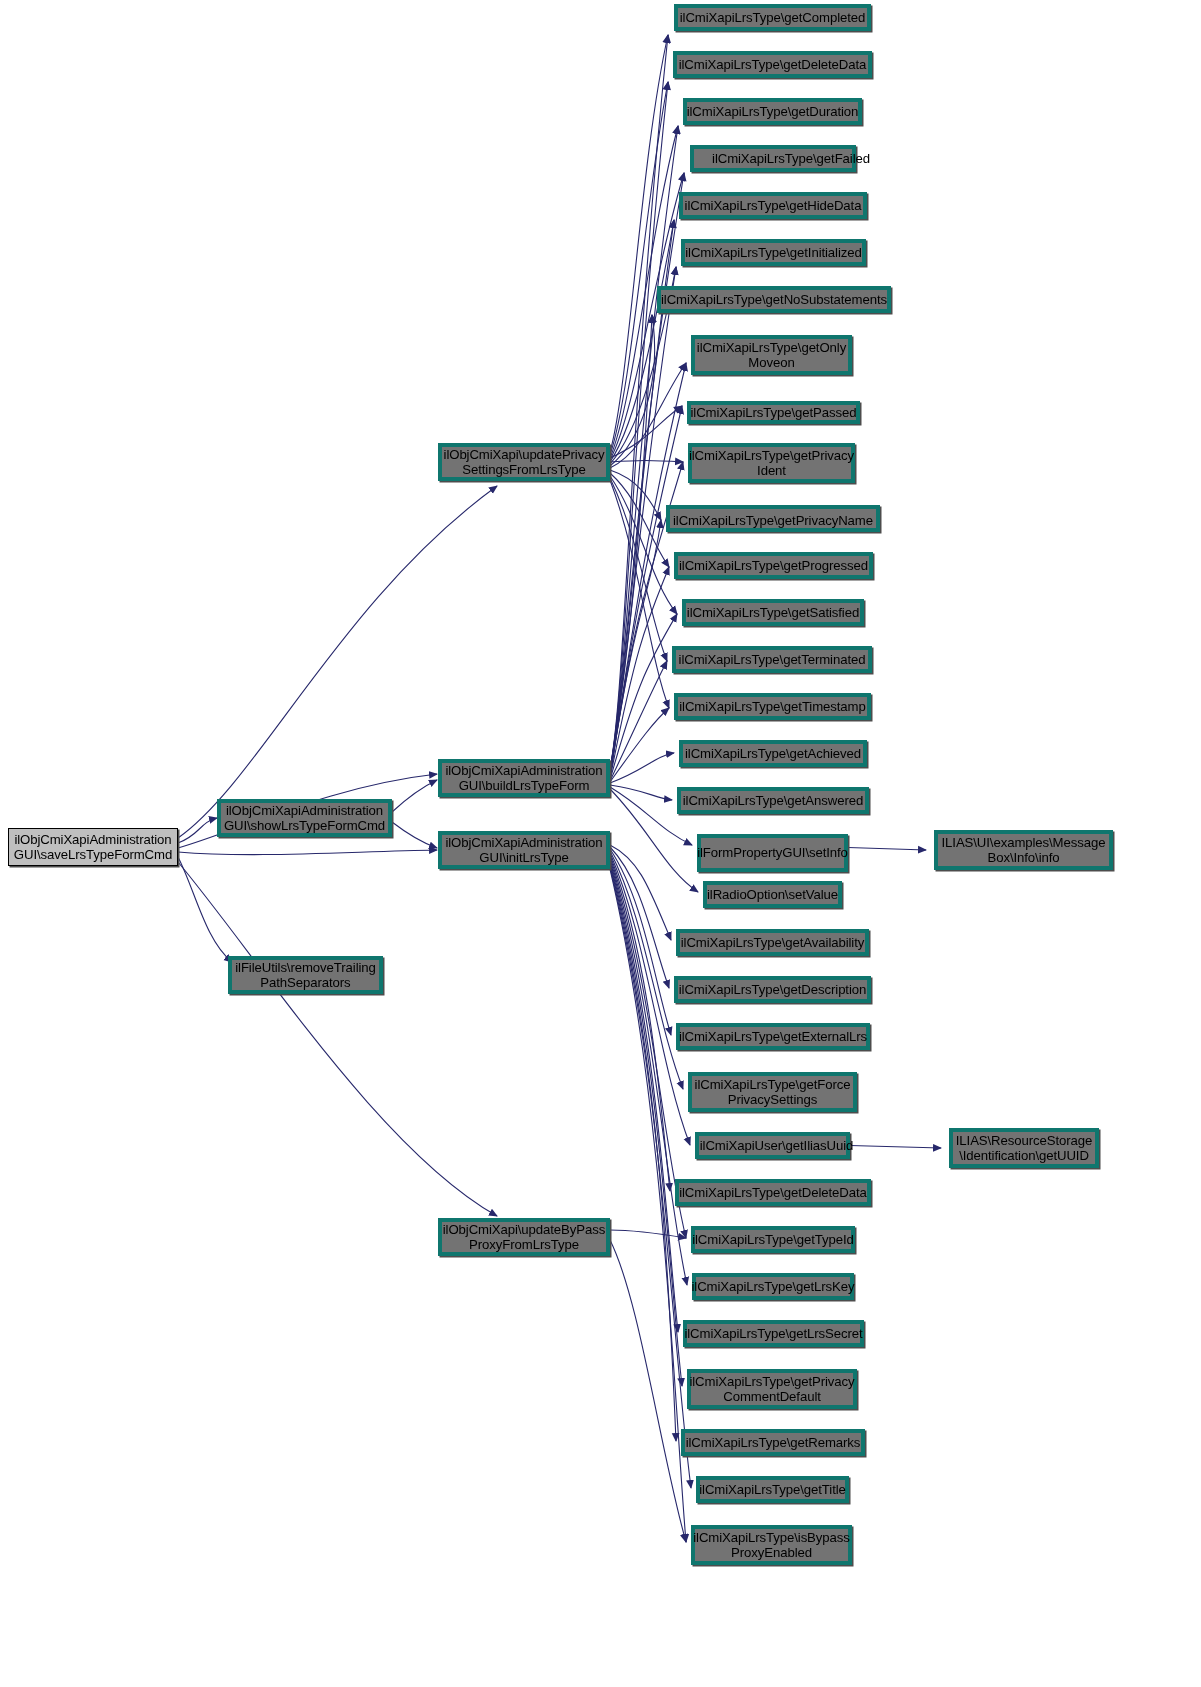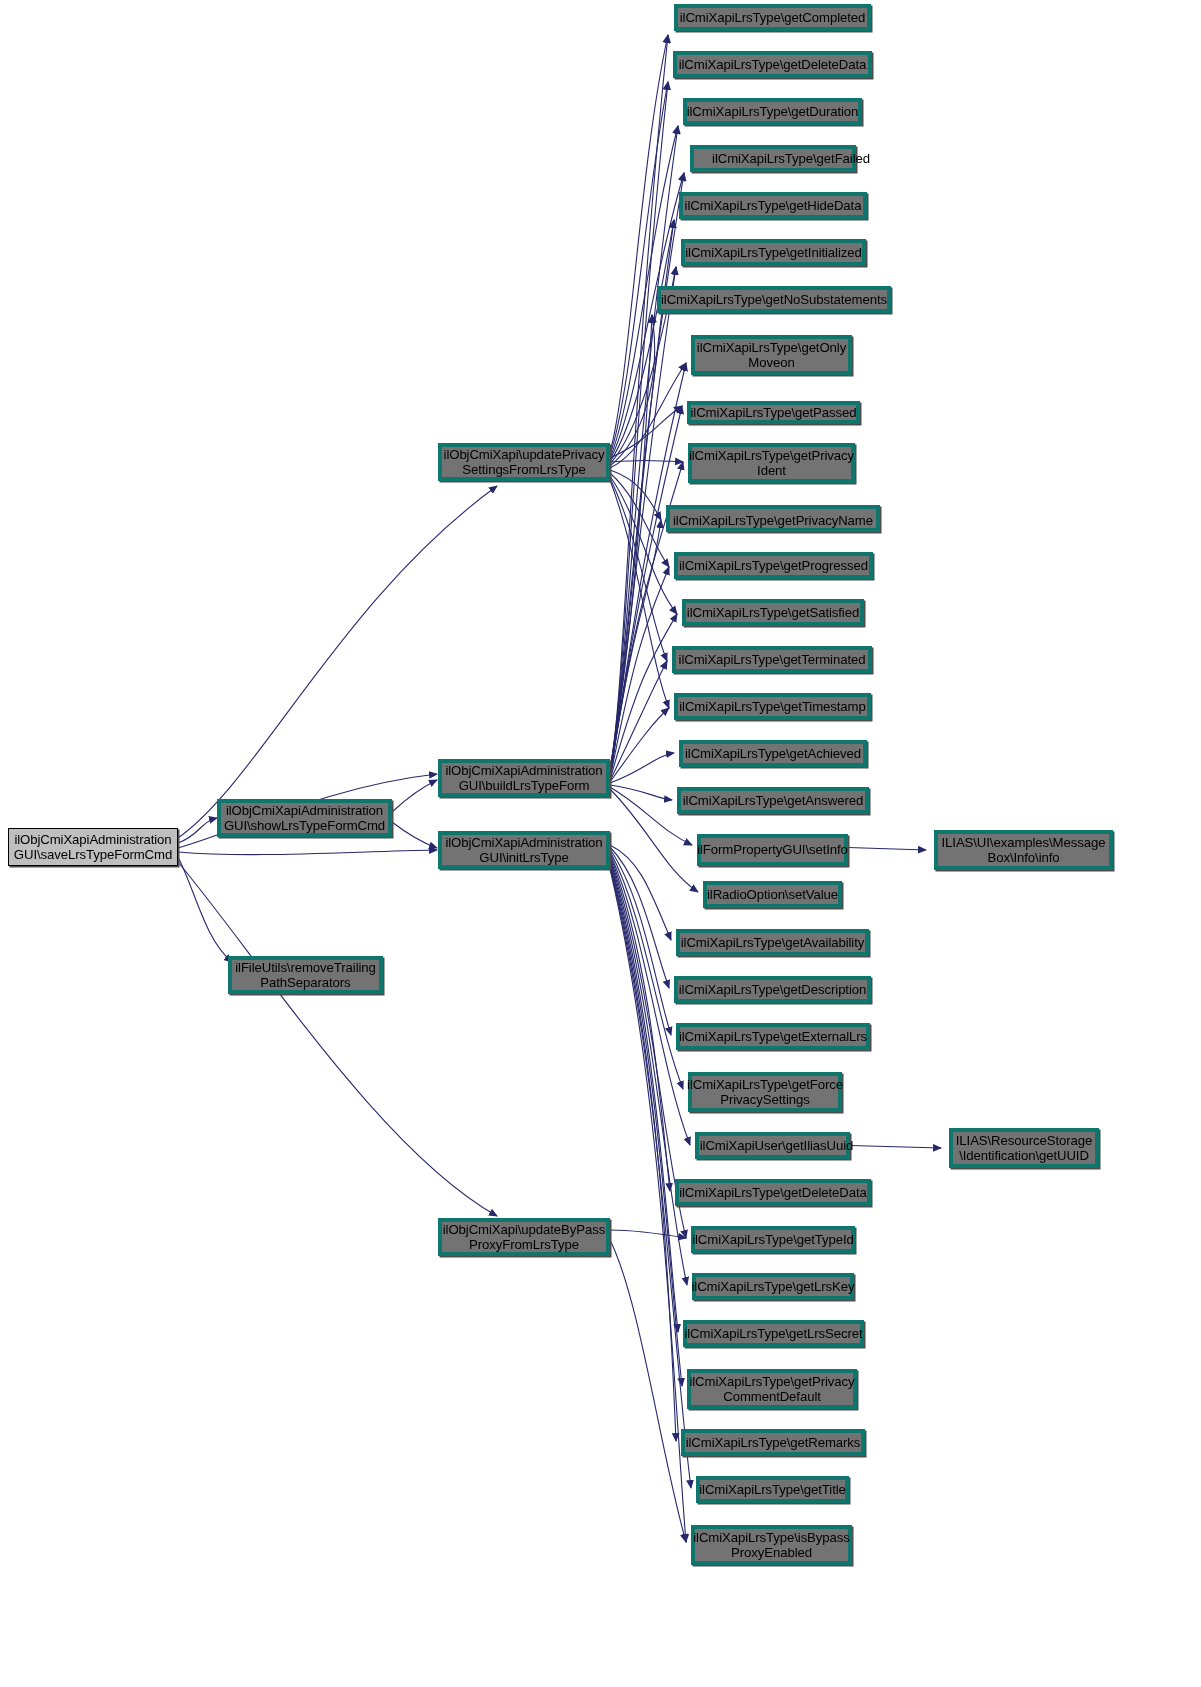--- a/index.html
+++ b/index.html
@@ -132,26 +132,26 @@
       <div class="node" style="left: 687px; top: 395px; width: 173px; height: 23px; margin-top: 6px;"><span>ilCmiXapiLrsType\getPassed</span></div>
       <div class="node" style="left: 688px; top: 443px; width: 167px; height: 40px;"><span>ilCmiXapiLrsType\getPrivacy
 Ident</span></div>
       <div class="node" style="left: 666px; top: 505px; width: 214px; height: 27px; align-items: flex-end;"><span>ilCmiXapiLrsType\getPrivacyName</span></div>
       <div class="node" style="left: 674px; top: 552px; width: 199px; height: 27px;"><span>ilCmiXapiLrsType\getProgressed</span></div>
       <div class="node" style="left: 682px; top: 599px; width: 182px; height: 27px;"><span>ilCmiXapiLrsType\getSatisfied</span></div>
       <div class="node" style="left: 672px; top: 646px; width: 200px; height: 27px;"><span>ilCmiXapiLrsType\getTerminated</span></div>
       <div class="node" style="left: 674px; top: 693px; width: 197px; height: 27px;"><span>ilCmiXapiLrsType\getTimestamp</span></div>
       <div class="node" style="left: 679px; top: 740px; width: 188px; height: 27px;"><span>ilCmiXapiLrsType\getAchieved</span></div>
       <div class="node" style="left: 677px; top: 787px; width: 192px; height: 27px;"><span>ilCmiXapiLrsType\getAnswered</span></div>
-      <div class="node" style="left: 697px; top: 834px; width: 151px; height: 32px;"><span>ilFormPropertyGUI\setInfo</span></div>
+      <div class="node" style="left: 697px; top: 834px; width: 151px; height: 38px;"><span>ilFormPropertyGUI\setInfo</span></div>
       <div class="node" style="left: 703px; top: 881px; width: 139px; height: 27px;"><span>ilRadioOption\setValue</span></div>
       <div class="node" style="left: 676px; top: 929px; width: 193px; height: 27px;"><span>ilCmiXapiLrsType\getAvailability</span></div>
       <div class="node" style="left: 674px; top: 976px; width: 197px; height: 27px;"><span>ilCmiXapiLrsType\getDescription</span></div>
       <div class="node" style="left: 676px; top: 1023px; width: 194px; height: 27px;"><span>ilCmiXapiLrsType\getExternalLrs</span></div>
-      <div class="node" style="left: 688px; top: 1072px; width: 154px; height: 40px;"><span>ilCmiXapiLrsType\getForce
+      <div class="node" style="left: 688px; top: 1072px; width: 169px; height: 40px;"><span>ilCmiXapiLrsType\getForce
 PrivacySettings</span></div>
       <div class="node" style="left: 695px; top: 1132px; width: 155px; height: 27px; padding-left: 8px;"><span>ilCmiXapiUser\getIliasUuid</span></div>
       <div class="node" style="left: 675px; top: 1179px; width: 196px; height: 27px;"><span>ilCmiXapiLrsType\getDeleteData</span></div>
       <div class="node" style="left: 691px; top: 1226px; width: 164px; height: 27px;"><span>ilCmiXapiLrsType\getTypeId</span></div>
       <div class="node" style="left: 692px; top: 1273px; width: 162px; height: 27px;"><span>ilCmiXapiLrsType\getLrsKey</span></div>
       <div class="node" style="left: 683px; top: 1320px; width: 181px; height: 27px;"><span>ilCmiXapiLrsType\getLrsSecret</span></div>
       <div class="node" style="left: 687px; top: 1369px; width: 170px; height: 40px;"><span>ilCmiXapiLrsType\getPrivacy
 CommentDefault</span></div>
       <div class="node" style="left: 681px; top: 1429px; width: 184px; height: 27px;"><span>ilCmiXapiLrsType\getRemarks</span></div>
       <div class="node" style="left: 696px; top: 1476px; width: 153px; height: 27px;"><span>ilCmiXapiLrsType\getTitle</span></div>

